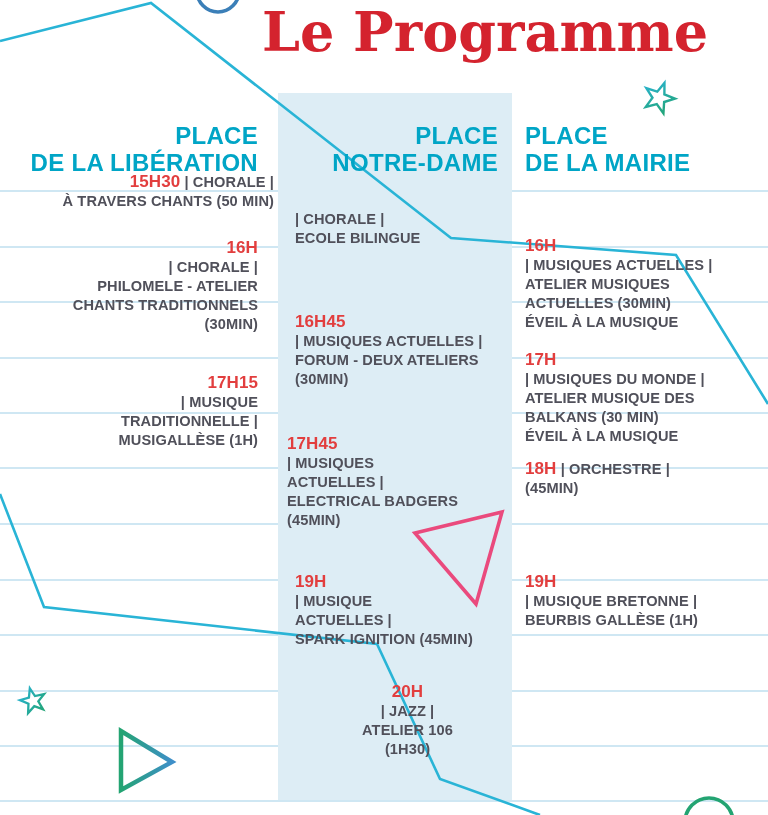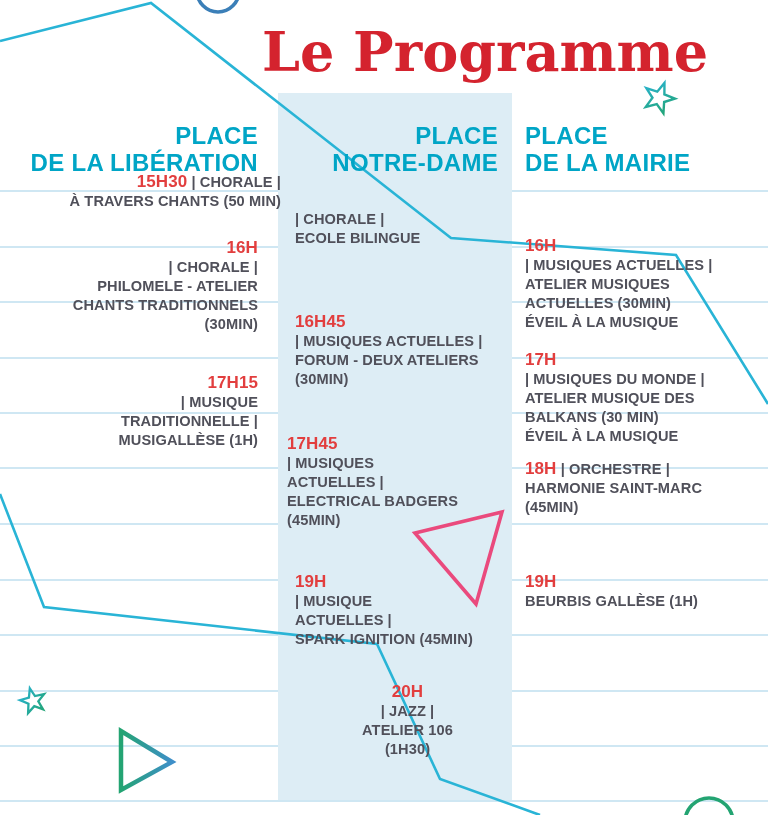--- a/index.html
+++ b/index.html
@@ -1,35 +1,35 @@
 <!DOCTYPE html>
 <html style="--red_title: #d4232e; --red_time: #e23e3e; --cyan_header: #00a5c6; --body_text: #50505a; --band_blue: #ddedf5; --rule_blue: #cfe7f3; --line_cyan: #29b4d6; --pink: #ea4a7d; --green: #23a472; --steel_blue: #3b7fb8;"><head>
 <meta charset="utf-8">
 <style>
   html,body{margin:0;padding:0;background:#fff;}
   #page{position:relative;width:768px;height:815px;background:#fff;overflow:hidden;
         font-family:"Liberation Sans",sans-serif;}
   svg.deco{position:absolute;left:0;top:0;}
 
-  .page-title{position:absolute;left:250px;top:22px;width:470px;text-align:center;
+  .page-title{position:absolute;left:250px;top:2px;width:470px;text-align:center;
       font-family:"DejaVu Serif",serif;font-weight:700;font-size:54px;line-height:60px;
       color:var(--red_title);}
 
   .hdr{position:absolute;color:var(--cyan_header);font-weight:700;font-size:24px;
        line-height:27px;letter-spacing:.3px;margin-top:11px;}
   #hdr-liberation{left:0;top:111px;width:258px;text-align:right;}
   #hdr-notredame{left:280px;top:111px;width:218px;text-align:right;}
   #hdr-mairie{left:525px;top:111px;width:243px;text-align:left;}
 
   .event{position:absolute;width:225px;font-weight:700;font-size:14.6px;line-height:19px;
          color:var(--body_text);letter-spacing:.1px;}
   .event .time{color:var(--red_time);font-size:17px;}
   .right-al{text-align:right;}
 
-  #ev-l1{left:11px;top:172px;width:258px;padding-left:12px;}
+  #ev-l1{left:4px;top:172px;width:258px;padding-left:12px;}
   #ev-l2{left:0;top:238px;width:258px;}
   #ev-l3{left:0;top:373px;width:258px;text-align:right;}
   #ev-m1{left:295px;top:210px;}
   #ev-m2{left:295px;top:312px;}
   #ev-m3{left:287px;top:434px;}
   #ev-m4{left:295px;top:572px;}
   #ev-m5{left:295px;top:682px;text-align:center;}
   #ev-r1{left:525px;top:236px;width:243px;}
   #ev-r2{left:525px;top:350px;width:243px;}
   #ev-r3{left:525px;top:459px;width:243px;}
@@ -155,21 +155,21 @@
   </div>
   <div class="event" id="ev-r2">
     <div><span class="time">17H</span><span></span></div>
     <div>| MUSIQUES DU MONDE |</div>
     <div>ATELIER MUSIQUE DES</div>
     <div>BALKANS (30 MIN)</div>
     <div>ÉVEIL À LA MUSIQUE</div>
   </div>
   <div class="event" id="ev-r3">
     <div><span class="time">18H</span><span> | ORCHESTRE |</span></div>
-    <div>HARMONIE SAINT-MARC</div>
     <div>(45MIN)</div>
   </div>
   <div class="event" id="ev-r4">
     <div><span class="time">19H</span><span></span></div>
+    <div>| MUSIQUE BRETONNE |</div>
     <div>BEURBIS GALLÈSE (1H)</div>
   </div>
 
 </div>
 
 </body></html>

